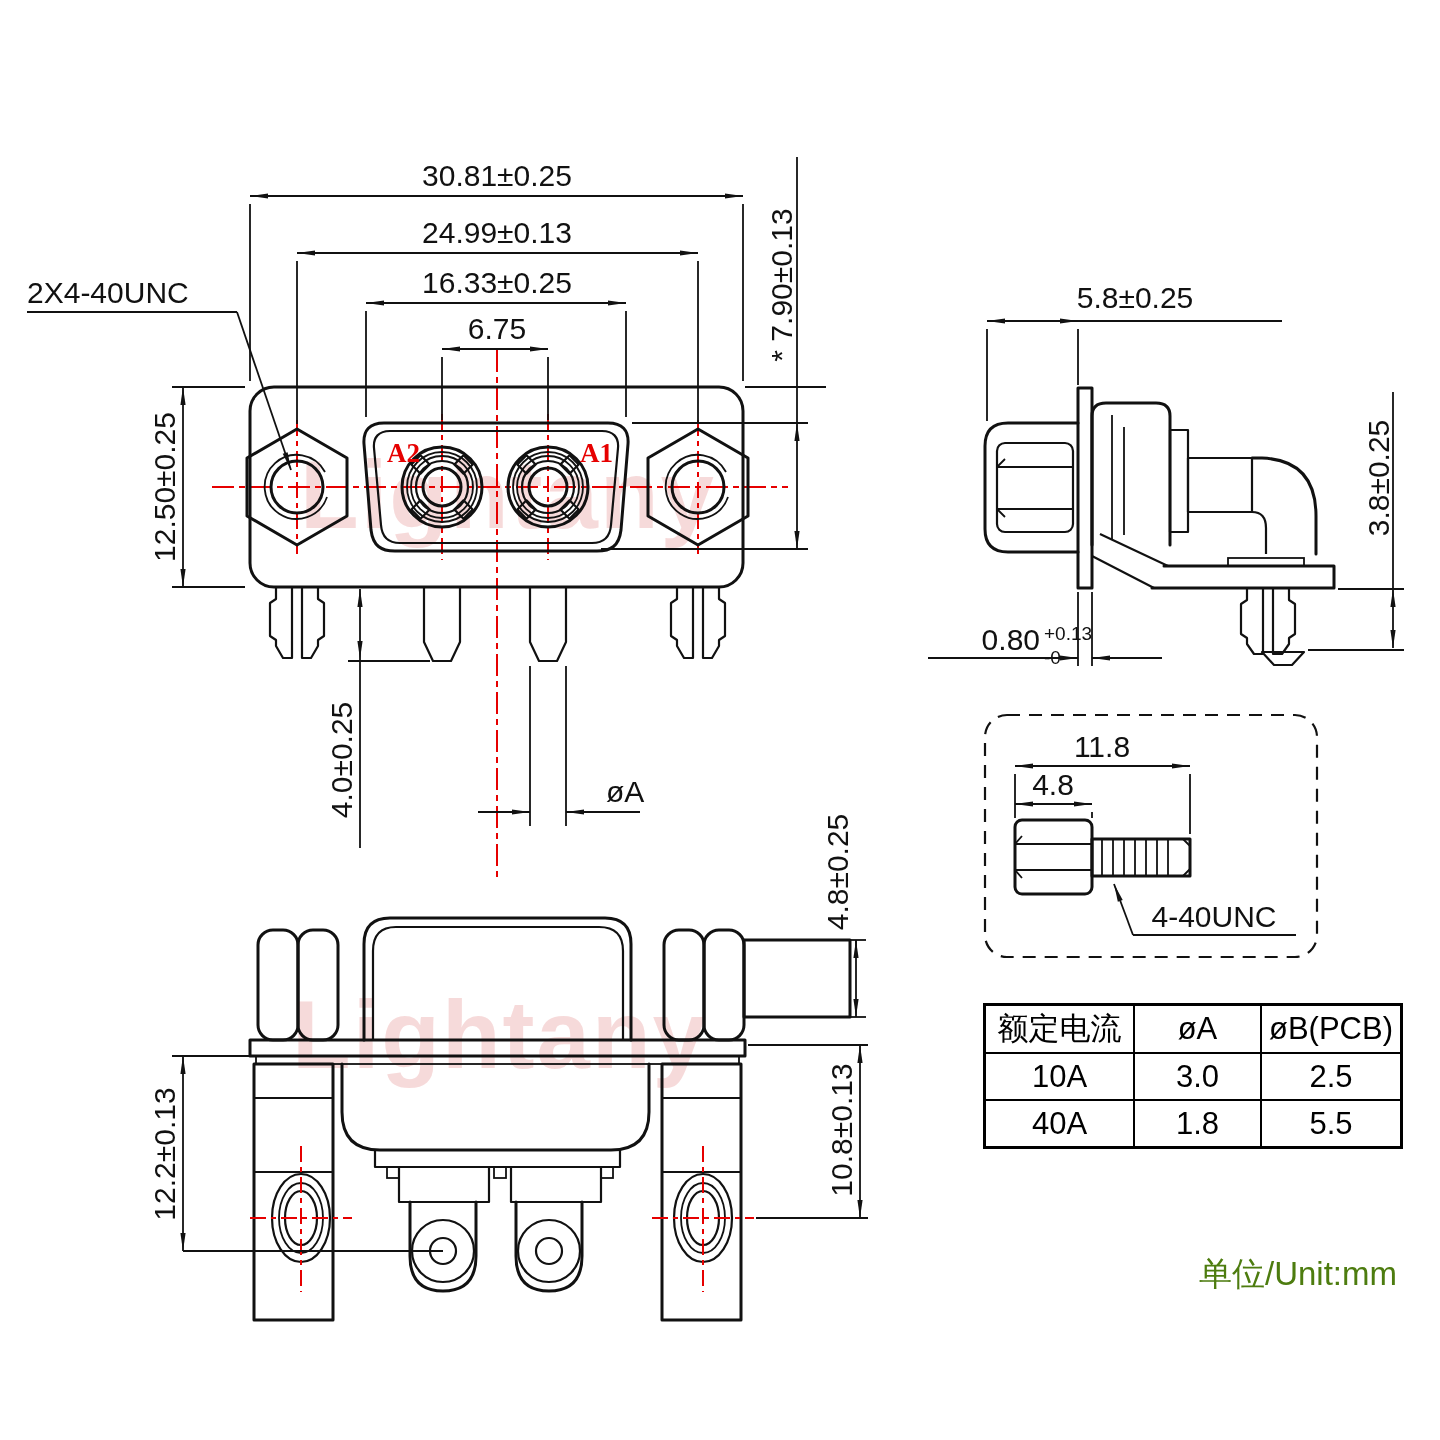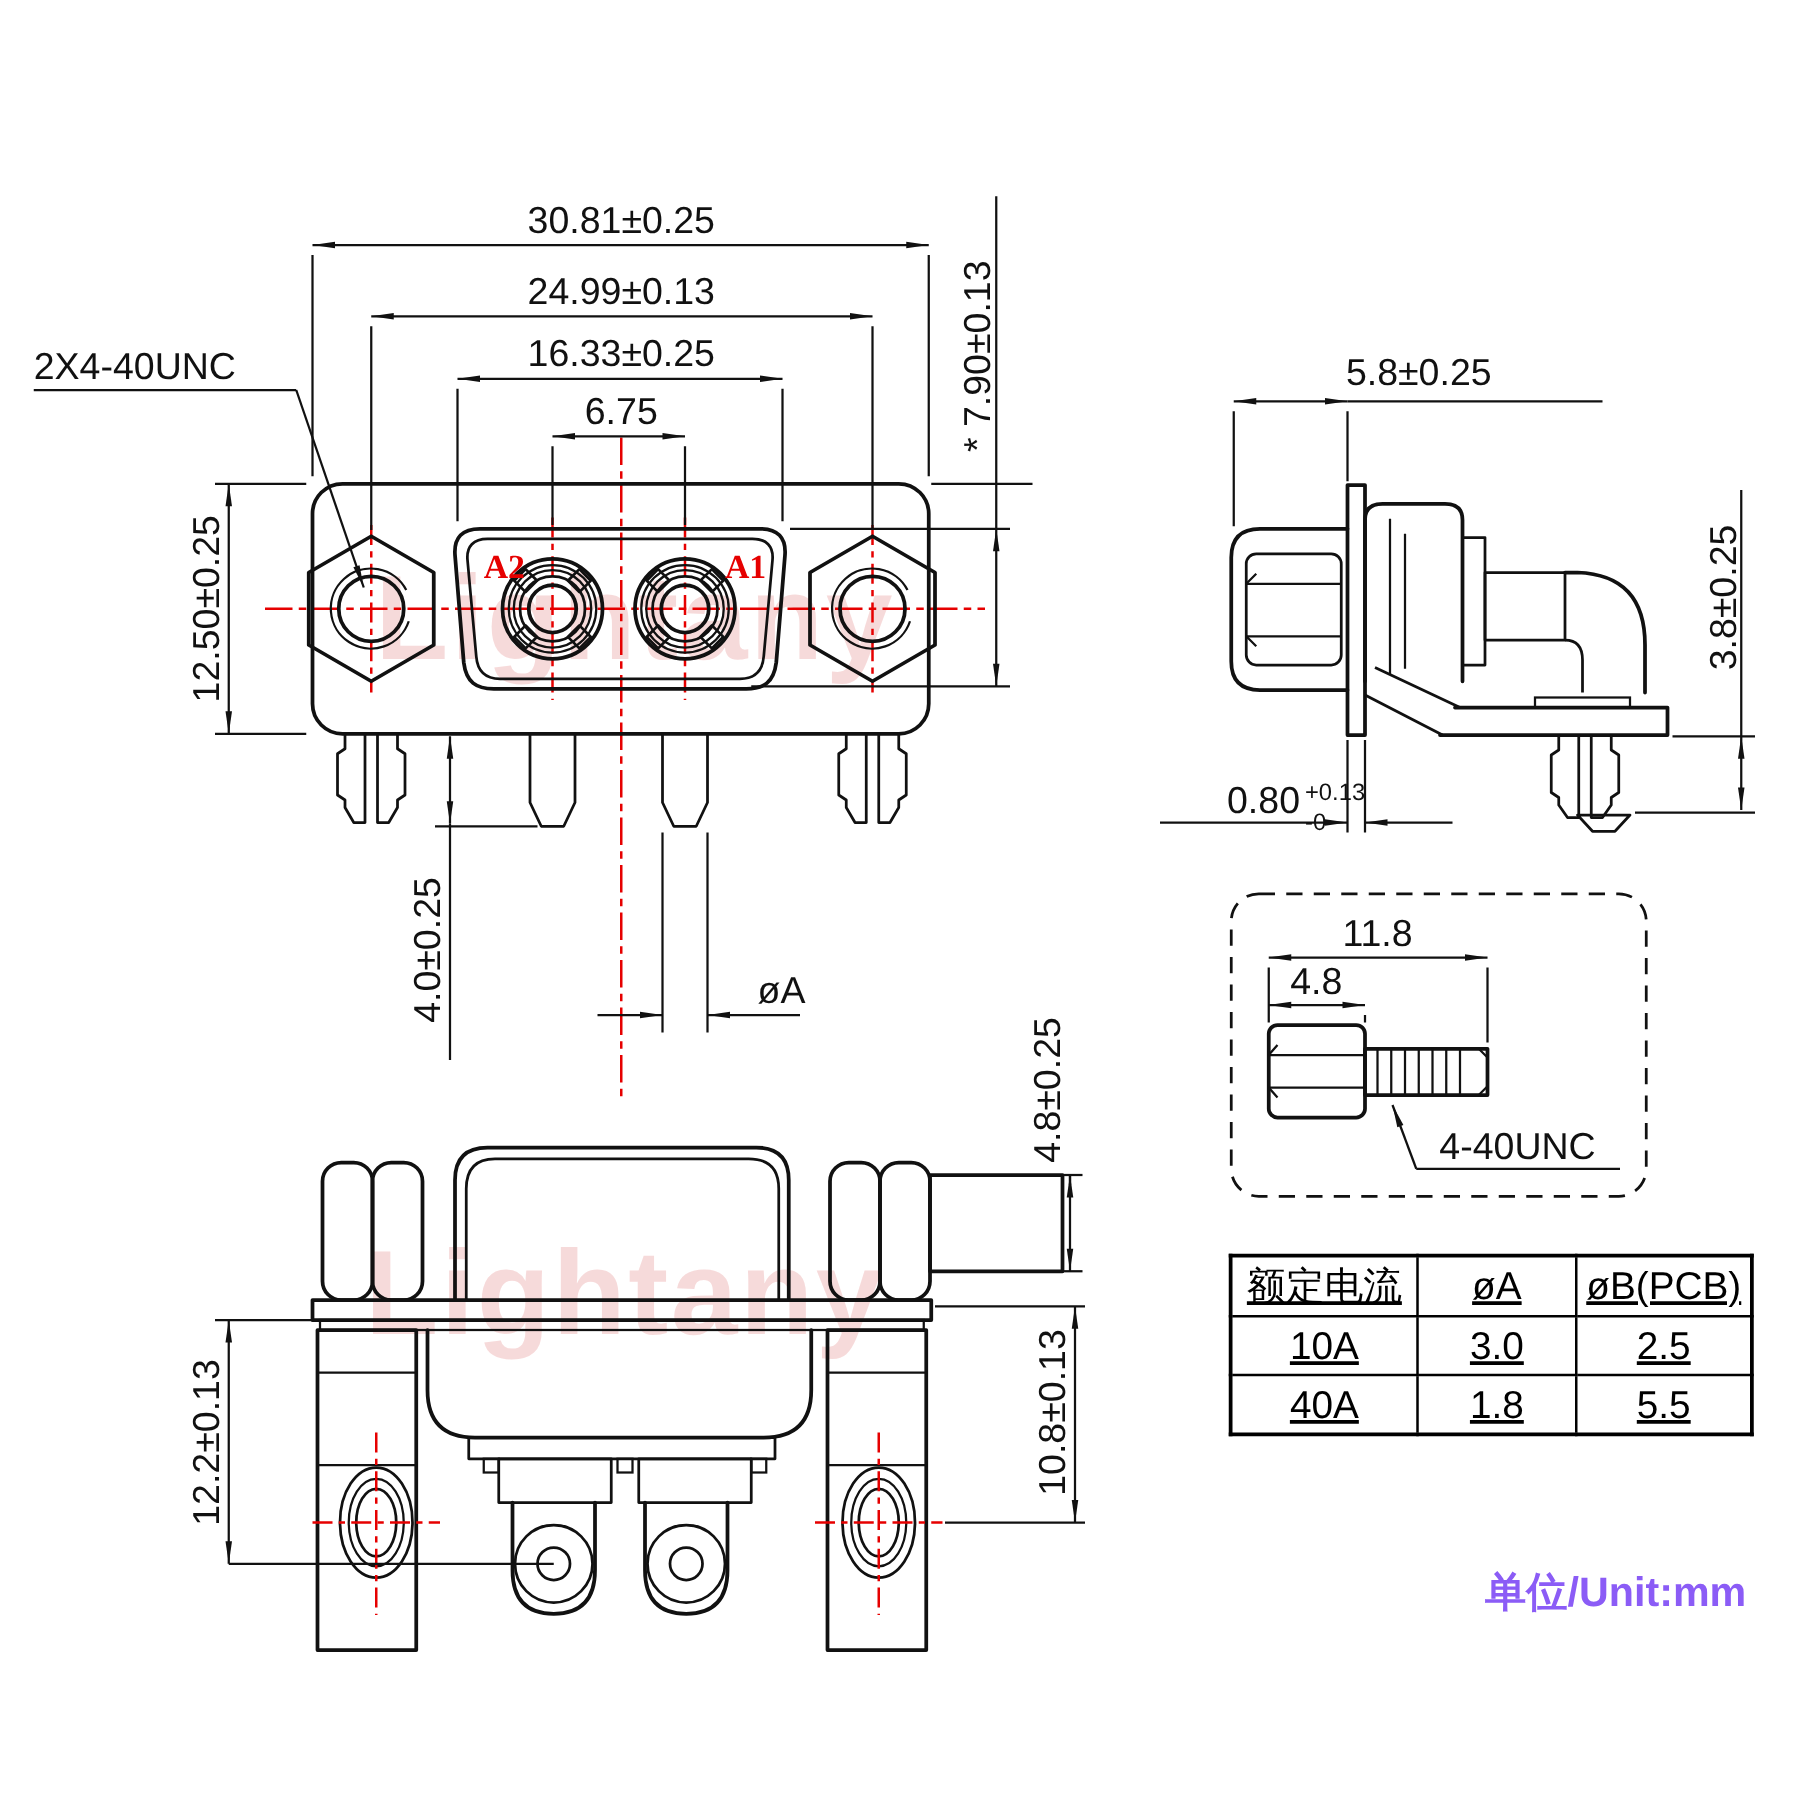--- a/index.html
+++ b/index.html
@@ -14,25 +14,25 @@
   svg .dims{font-family:"Liberation Sans","DejaVu Sans",sans-serif;font-size:19px;fill:#111;}
   svg .rlab{font-family:"Liberation Serif","DejaVu Serif",serif;font-size:27px;fill:#e60000;font-weight:700;}
   .o{stroke:#111;stroke-width:3;fill:none;stroke-linejoin:round;stroke-linecap:round;}
   .o2{stroke:#111;stroke-width:2.2;fill:none;stroke-linejoin:round;}
   .d{stroke:#111;stroke-width:1.8;fill:none;}
   .red{stroke:#e60000;stroke-width:2;fill:none;stroke-dasharray:22 5 6 5;}
   .redc{stroke:#e60000;stroke-width:2;fill:none;stroke-dasharray:16 5 5 5;}
   
   #spec{position:absolute;left:983px;top:1003px;border-collapse:collapse;table-layout:fixed;}
   #spec td{border:2.5px solid #000;text-align:center;vertical-align:middle;
-           font-size:31px;color:#000;height:45px;padding:0;text-decoration:underline;}
+           font-size:31px;color:#000;height:45px;padding:0;}
   #spec tr:first-child td{height:46px;}
   #spec{border:3px solid #000;}
   #unit{position:absolute;left:1040px;top:1252px;width:357px;text-align:right;
-        font-size:33px;color:#8b5cf6;font-weight:bold;}
+        font-size:33px;color:#4d7c0f;}
 </style>
 </head>
 <body>
 
 <div id="canvas">
 
   <div id="wm1" class="wm">Lightany</div>
   <div id="wm2" class="wm">Lightany</div>
 
   <svg width="1440" height="1440" viewBox="0 0 1440 1440">

